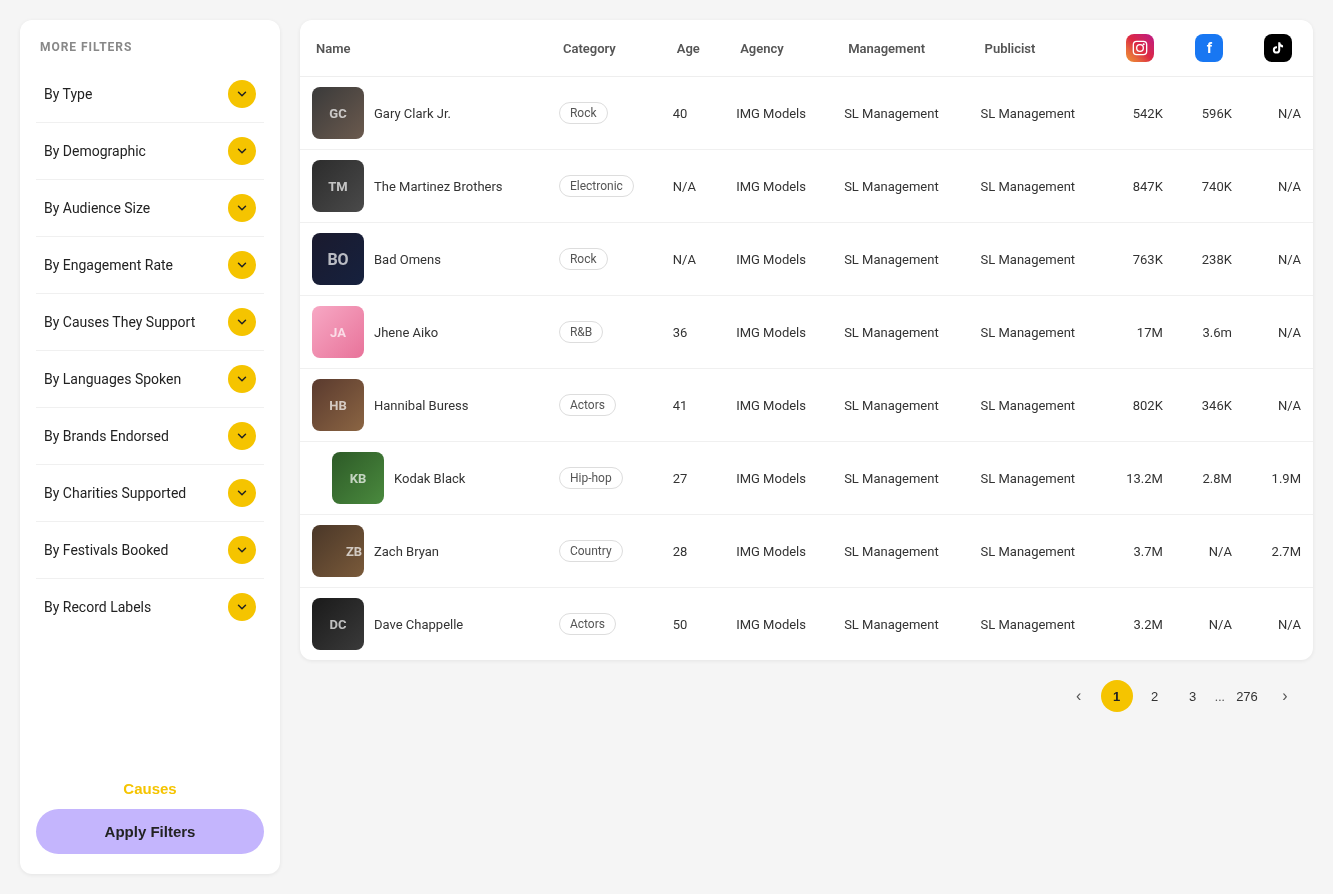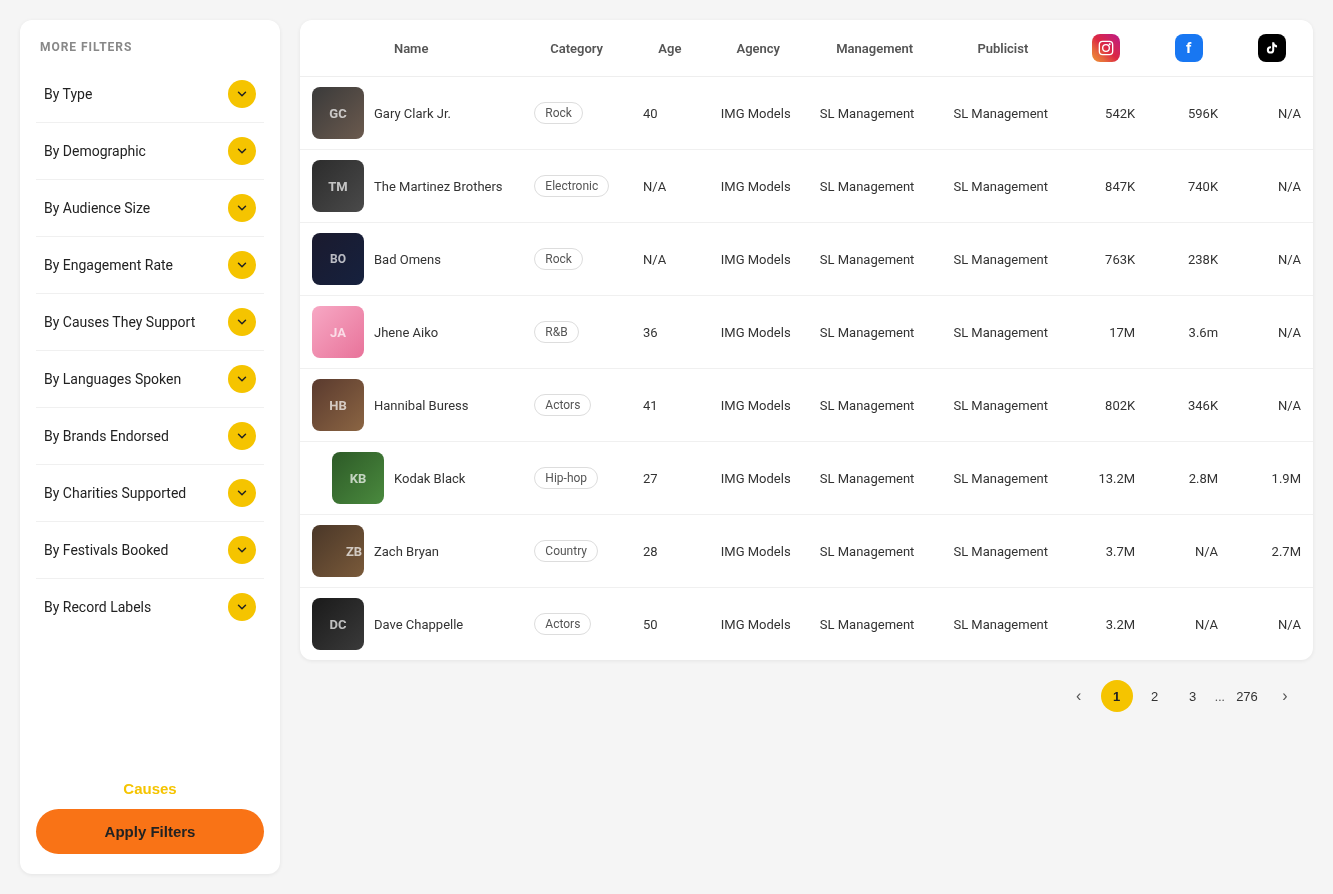--- a/index.html
+++ b/index.html
@@ -79,21 +79,21 @@
     }
     .reset-btn {
       background: none;
       border: none;
       color: #f5c400;
       font-size: 15px;
       font-weight: 600;
       cursor: pointer;
     }
     .apply-btn {
-      background: #f97316;
+      background: #c4b5fd;
       border: none;
       border-radius: 30px;
       padding: 14px 40px;
       font-size: 15px;
       font-weight: 700;
       color: #222;
       cursor: pointer;
       width: 100%;
     }
 
@@ -113,22 +113,22 @@
       box-shadow: 0 1px 4px rgba(0,0,0,0.07);
     }
     table {
       width: 100%;
       border-collapse: collapse;
     }
     thead tr {
       border-bottom: 1px solid #eee;
     }
     thead th {
-      padding: 14px 26px;
-      text-align: center;
+      padding: 14px 16px;
+      text-align: left;
       font-size: 13px;
       font-weight: 600;
       color: #555;
     }
     tbody tr {
       border-bottom: 1px solid #f0f0f0;
       border-radius: 23px;
     }
     tbody tr:last-child {
       border-bottom: none;
@@ -432,21 +432,21 @@
     <td>SL Management</td>
     <td>SL Management</td>
     <td class="social-cell">847K</td>
     <td class="social-cell">740K</td>
     <td class="social-cell">N/A</td>
   </tr>
             <tr>
     <td>
       <div class="name-cell">
 
-    <div class="avatar avatar-bo" style="display:flex;align-items:center;justify-content:center;color:rgba(255,255,255,0.7);font-weight:700;font-size:12px;">
+    <div class="avatar avatar-bo" style="display:flex;align-items:center;justify-content:center;color:rgba(255,255,255,0.7);font-weight:700;font-size:16px;">
       BO
     </div>
         <span>Bad Omens</span>
       </div>
     </td>
     <td>
       <span class="category-badge">Rock</span>
     </td>
     <td>N/A</td>
     <td>IMG Models</td>

